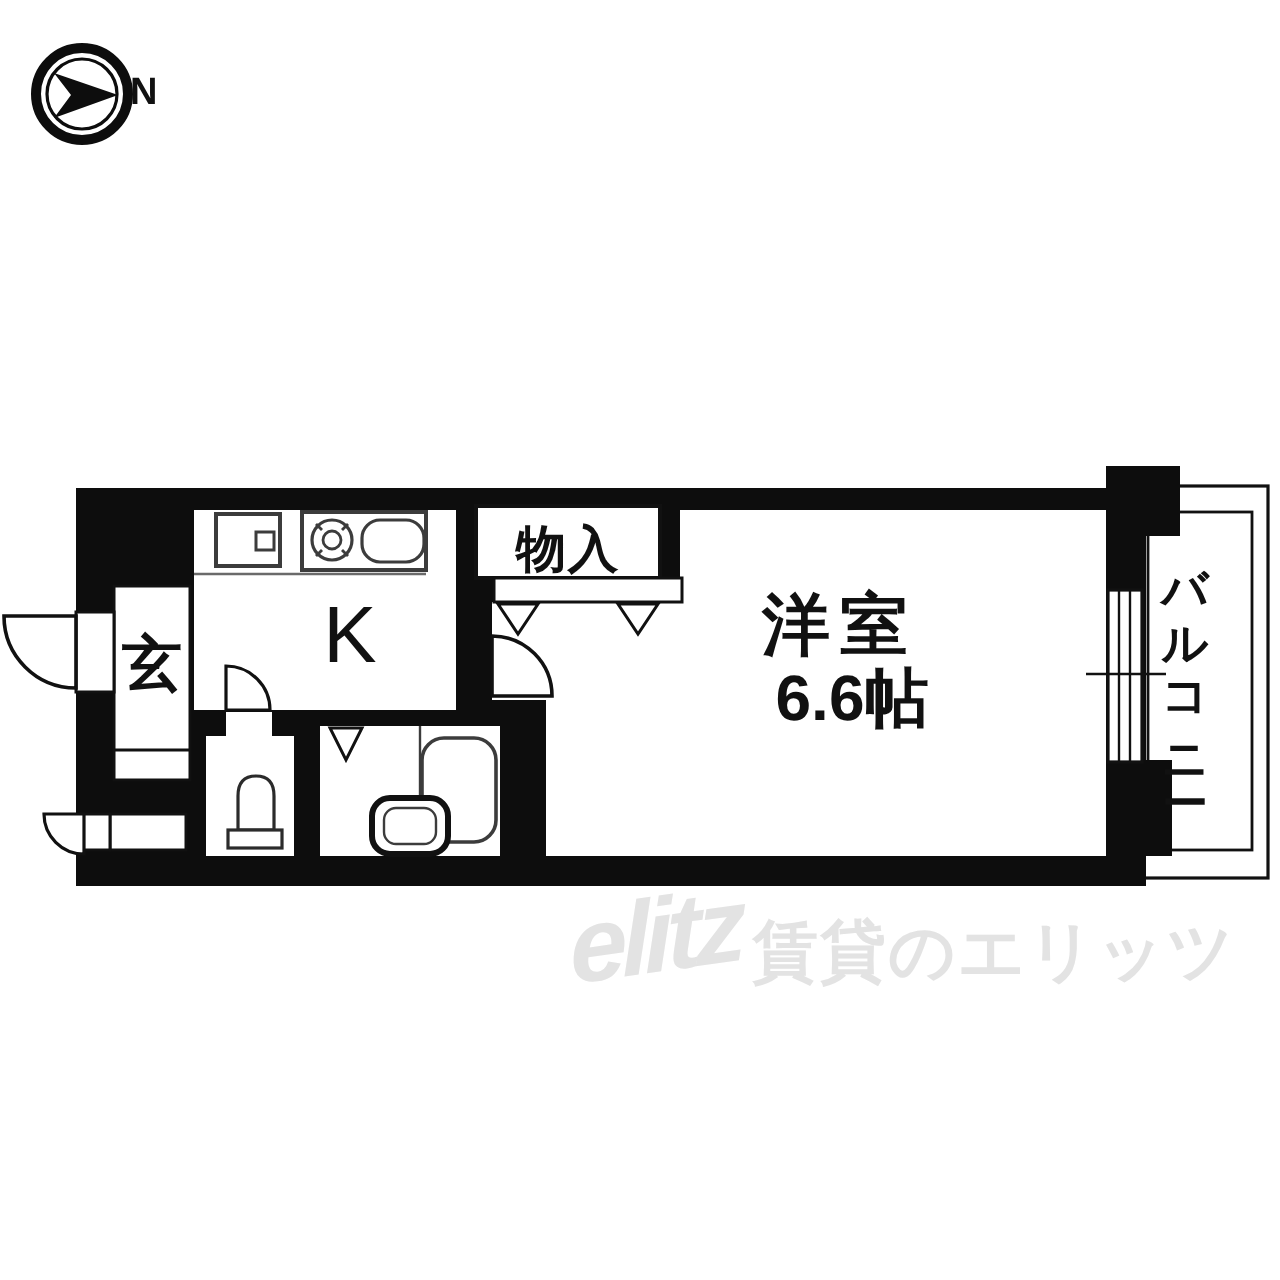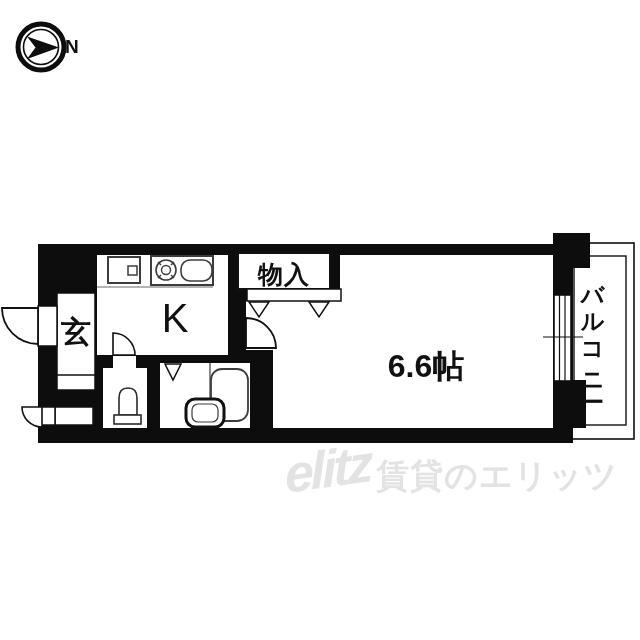--- a/index.html
+++ b/index.html
@@ -7,21 +7,21 @@
     width:640px;height:640px;background:#ffffff;position:relative;overflow:hidden;
     font-family:"Liberation Sans", sans-serif;
   }
   .stage{position:absolute;left:0;top:0;width:640px;height:640px;}
   svg{position:absolute;left:0;top:0;}
   .lbl{position:absolute;color:#111;white-space:nowrap;}
   .lbl-genkan{left:56px;top:312px;width:40px;text-align:center;font-size:30px;font-weight:bold;}
   .lbl-k{left:138px;top:296px;width:74px;text-align:center;font-size:40px;font-weight:400;}
   .lbl-storage{left:237px;top:258px;width:94px;text-align:center;font-size:25px;font-weight:bold;letter-spacing:1px;font-family:Liberation Mono, monospace;}
   .lbl-room{left:340px;top:290px;width:160px;text-align:center;font-size:34px;font-weight:bold;letter-spacing:5px;}
-  .lbl-size{left:340px;top:345px;width:172px;text-align:center;font-size:32px;font-weight:bold;}
+  .lbl-size{left:340px;top:328px;width:172px;text-align:center;font-size:32px;font-weight:bold;}
   .lbl-balcony{
     left:577px;top:268px;width:32px;height:150px;
     writing-mode:vertical-rl;text-orientation:mixed;
     font-size:23px;font-weight:bold;letter-spacing:4px;text-align:left;
   }
   .lbl-north{left:65px;top:36px;font-size:19px;font-weight:bold;letter-spacing:1px;}
   .watermark{
     position:absolute;left:286px;top:448px;display:flex;align-items:flex-start;
   }
   .wm-logo{
@@ -114,20 +114,21 @@
       <line x1="559.5" y1="295" x2="559.5" y2="381" stroke="#111" stroke-width="1.2"></line>
       <line x1="565" y1="295" x2="565" y2="381" stroke="#111" stroke-width="1.2"></line>
       <line x1="543" y1="337" x2="583" y2="337" stroke="#111" stroke-width="1.2"></line>
     </g>
   </svg>
 
   <div class="lbl lbl-north">N</div>
   <div class="lbl lbl-genkan">玄</div>
   <div class="lbl lbl-k">K</div>
   <div class="lbl lbl-storage">物入</div>
+  <div class="lbl lbl-room">洋室</div>
   <div class="lbl lbl-size">6.6帖</div>
   <div class="lbl lbl-balcony">バルコニー</div>
 
   <div class="watermark" style="color: rgb(227, 227, 227);">
     <span class="wm-logo">elitz</span>
     <span class="wm-text">賃貸のエリッツ</span>
   </div>
 
 </div>
 

